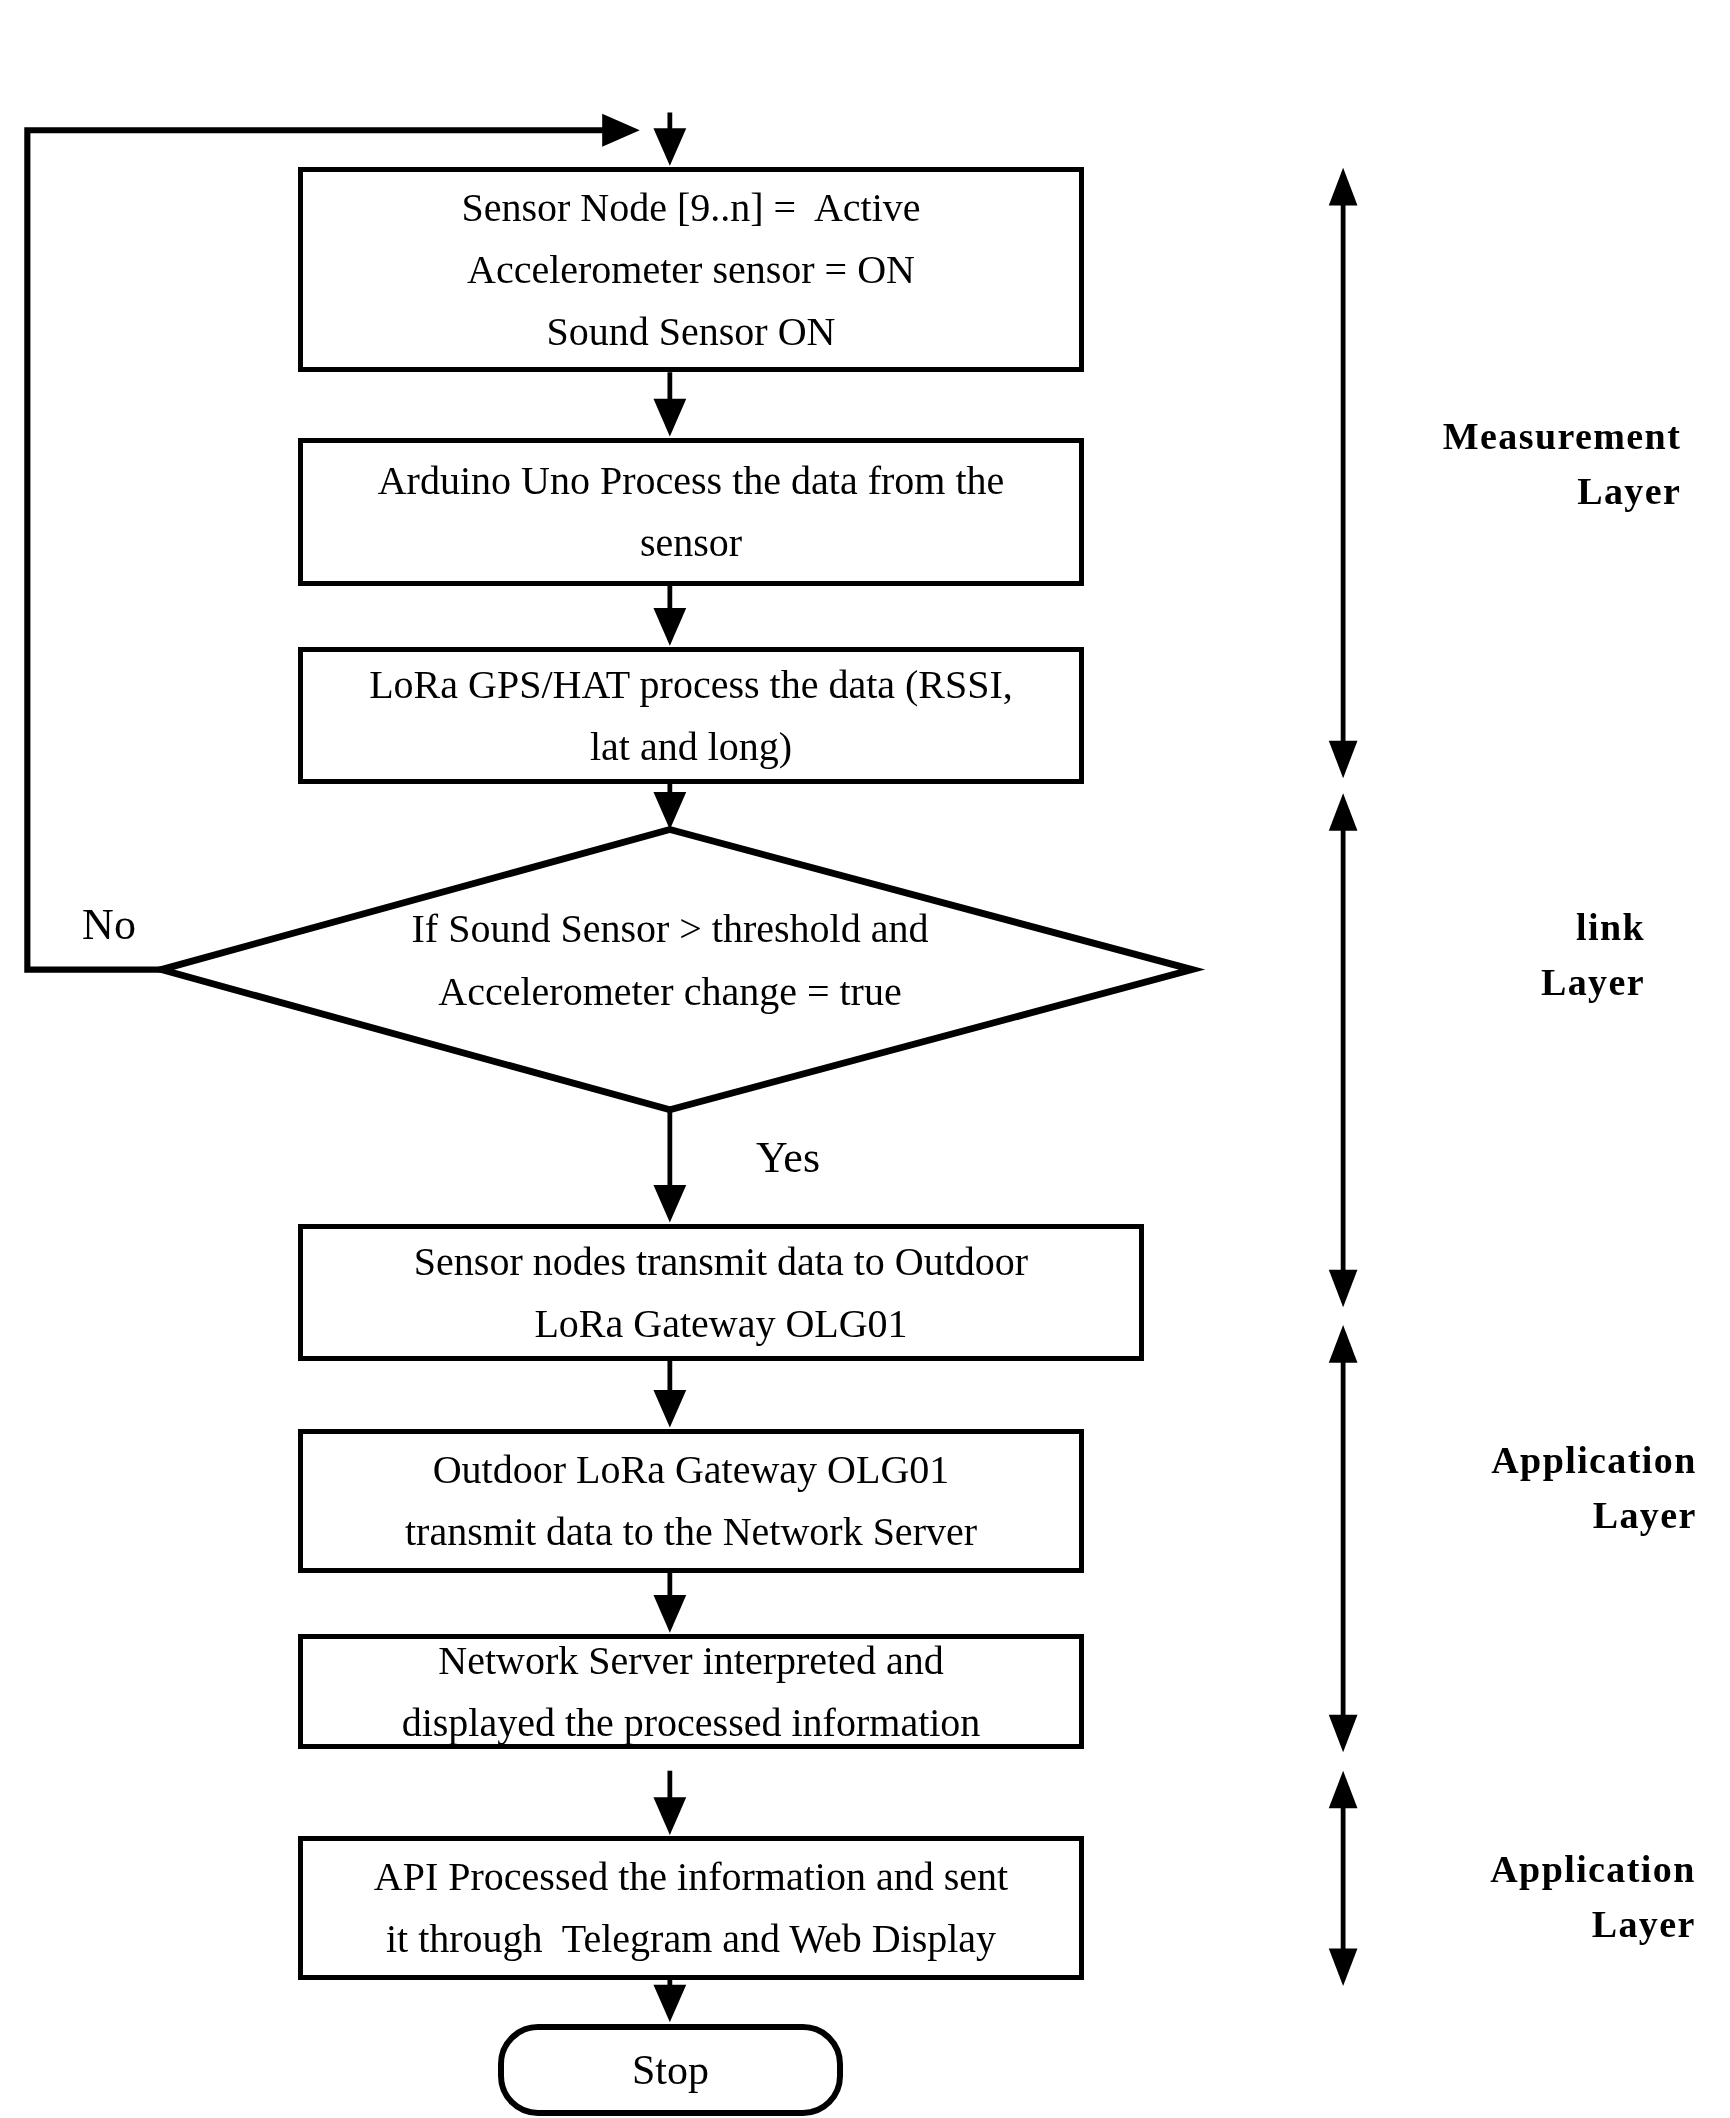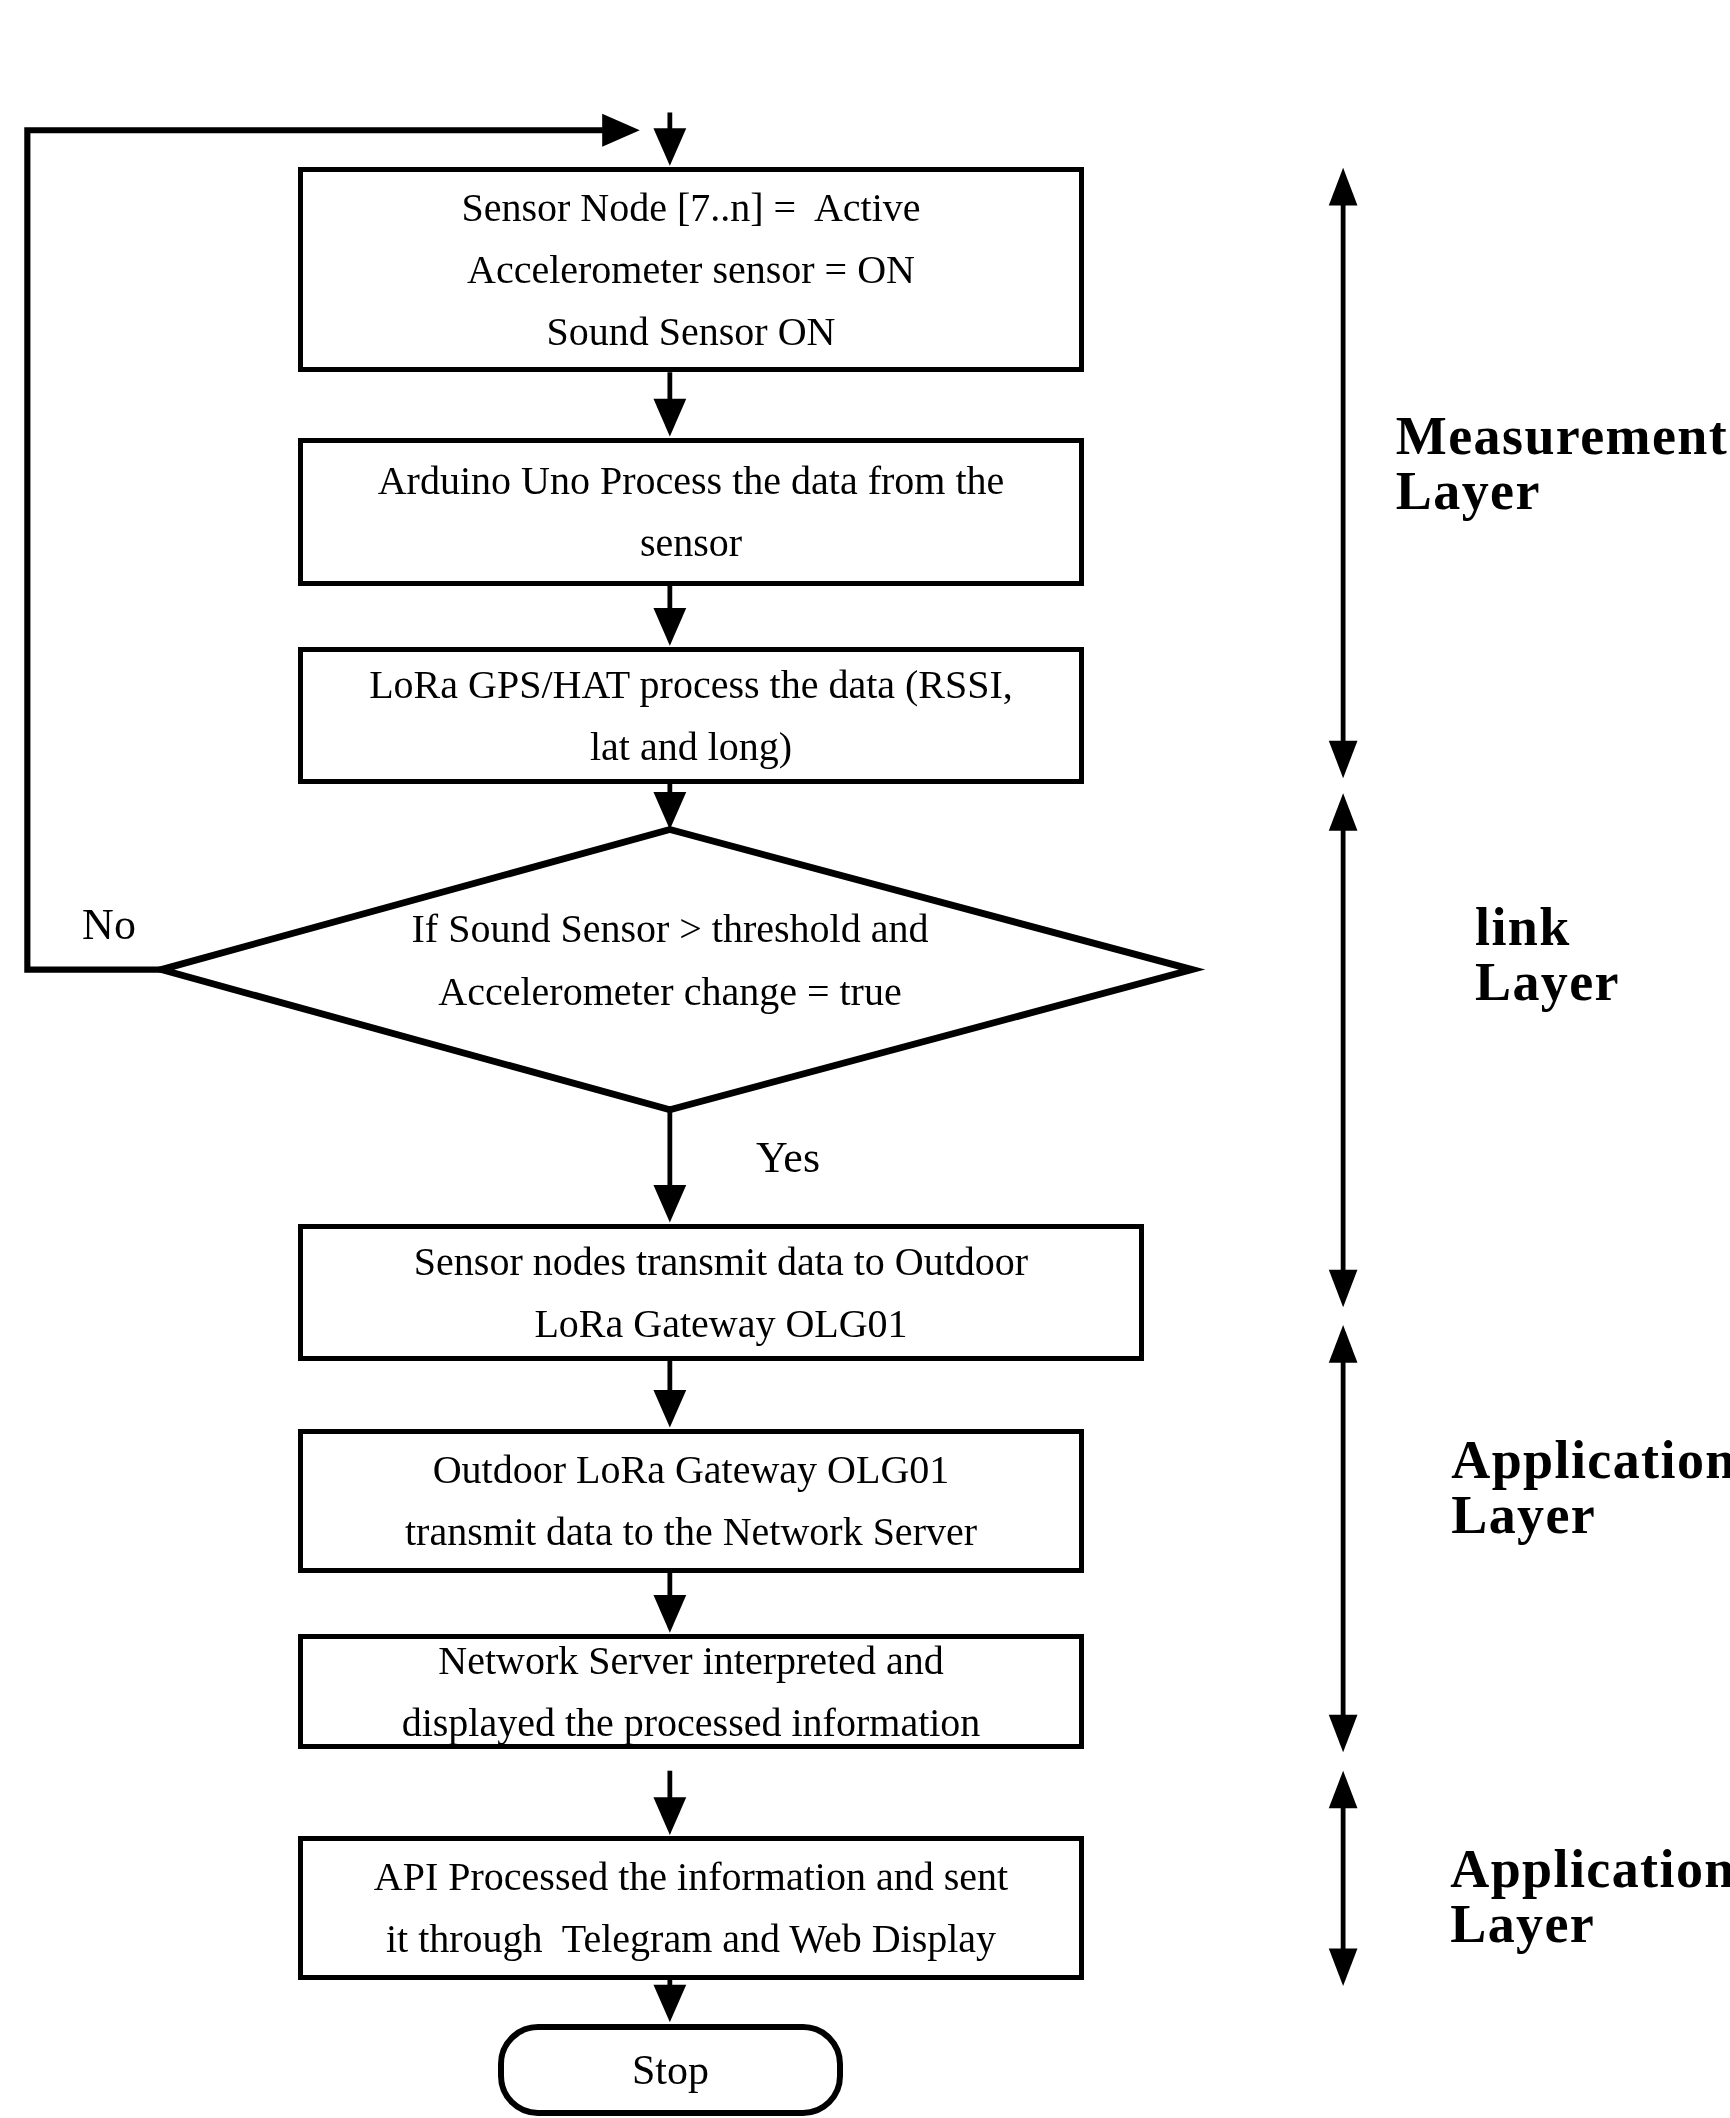--- a/index.html
+++ b/index.html
@@ -59,25 +59,25 @@
   .branch-label {
     position: absolute;
     transform: translate(-50%, -50%);
     font-size: 44px;
     font-weight: normal;
     white-space: pre;
   }
   .layer-label {
     position: absolute;
     transform: translate(-50%, -50%);
-    font-size: 54px;
+    font-size: 38px;
     font-weight: bold;
     line-height: 55px;
     letter-spacing: 1.4px;
-    text-align: left;
+    text-align: right;
     white-space: pre-wrap;
   }
   .stroke {
     stroke: #000000;
     fill: none;
   }
   .fillhead {
     fill: #000000;
     stroke: none;
   }
@@ -150,21 +150,21 @@
     </g>
     <g>
       <line class="stroke" stroke-width="7" x1="1965" y1="2643" x2="1965" y2="2852"></line>
       <polygon class="fillhead" points="1965,2590 1944,2645 1986,2645"></polygon>
       <polygon class="fillhead" points="1965,2905 1944,2850 1986,2850"></polygon>
     </g>
   </svg>
 
 
   <div class="node" style="left:298px; top:167px; width:786px; height:205px;">
-    <span class="node-label">Sensor Node [7..n] =  Active
+    <span class="node-label">Sensor Node [9..n] =  Active
 Accelerometer sensor = ON
 Sound Sensor ON</span>
   </div>
 
   <div class="node" style="left:298px; top:647px; width:786px; height:137px;">
     <span class="node-label">LoRa GPS/HAT process the data (RSSI,
 lat and long)</span>
   </div>
 
   <div class="node" style="left:298px; top:438px; width:786px; height:148px;">

